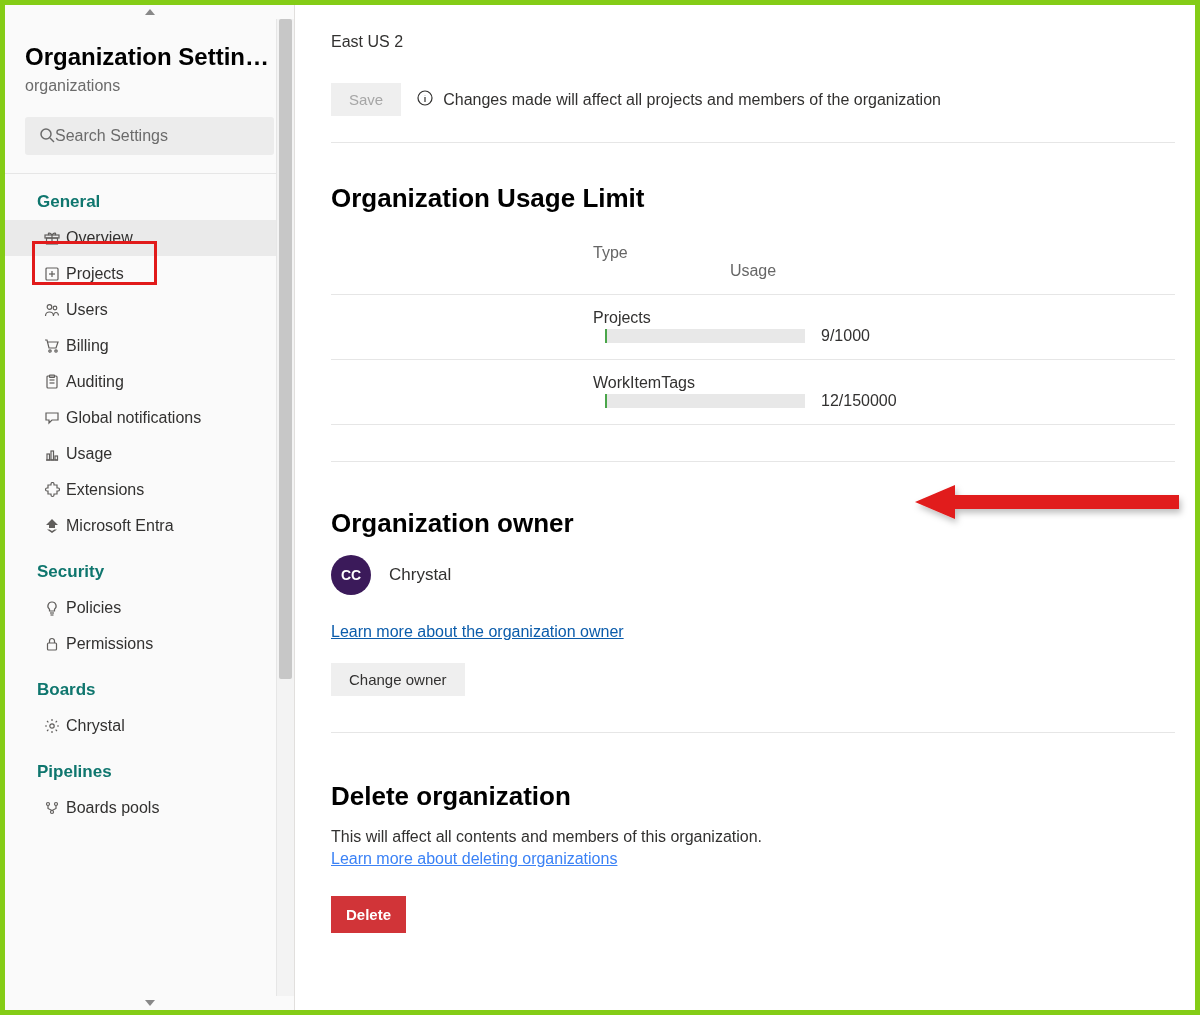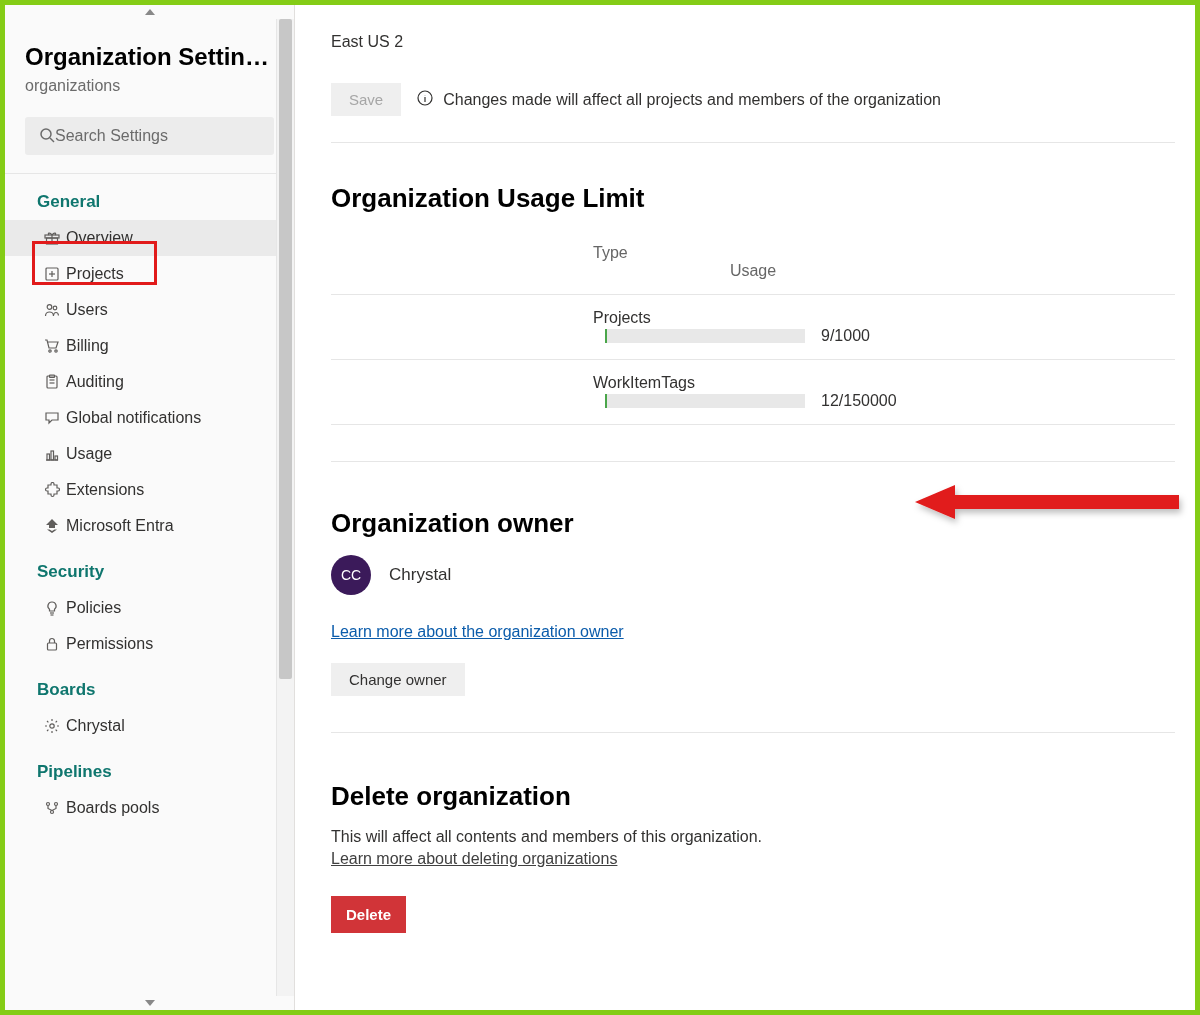--- a/index.html
+++ b/index.html
@@ -237,21 +237,21 @@
     align-items:center;
     gap:18px;
     margin-top: 12px;
   }
   .avatar {
     width:40px; height:40px;
     border-radius:50%;
     background:#3b1a5a;
     color:#fff;
     font-size:14px;
-    font-weight:400;
+    font-weight:700;
     display:flex;
     align-items:center;
     justify-content:center;
   }
   .owner-name { font-size:17px; }
   .link {
     color:#0b5cab;
     text-decoration: underline;
     font-size:16px;
     display:inline-block;
@@ -266,21 +266,21 @@
     background:#e6e6e6;
     margin-top: 36px;
   }
 
   .delete-desc {
     font-size:16px;
     color:#323130;
     margin-top: 6px;
   }
   .delete-link {
-    color:#404040;
+    color:#3b82f6;
     text-decoration: underline;
     font-size:16px;
     display:inline-block;
     margin-top: 4px;
     cursor:pointer;
   }
   .btn-danger {
     background:#d13438;
     color:#fff;
     font-weight:600;

